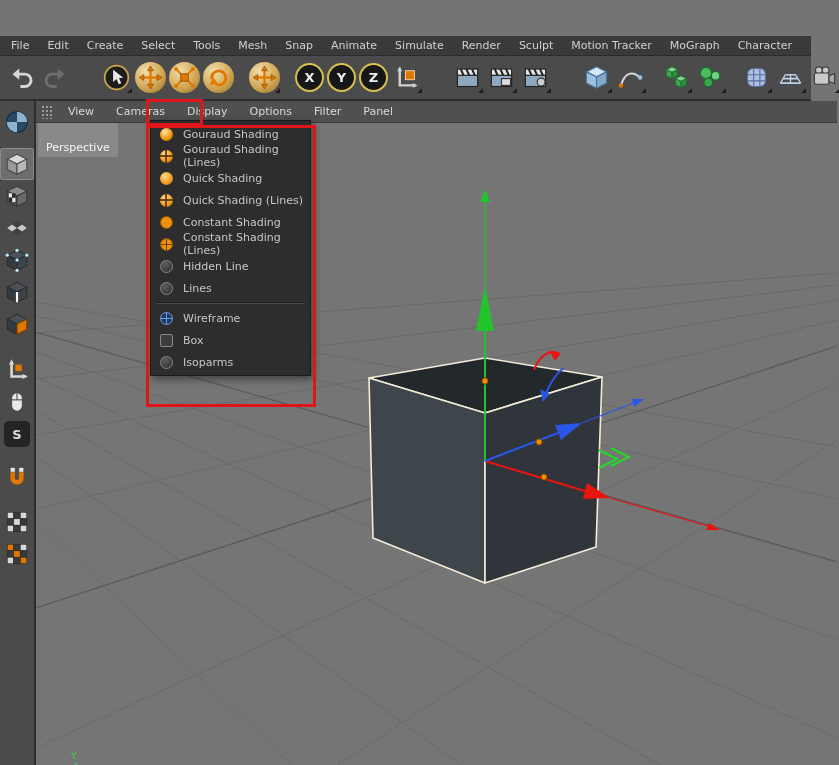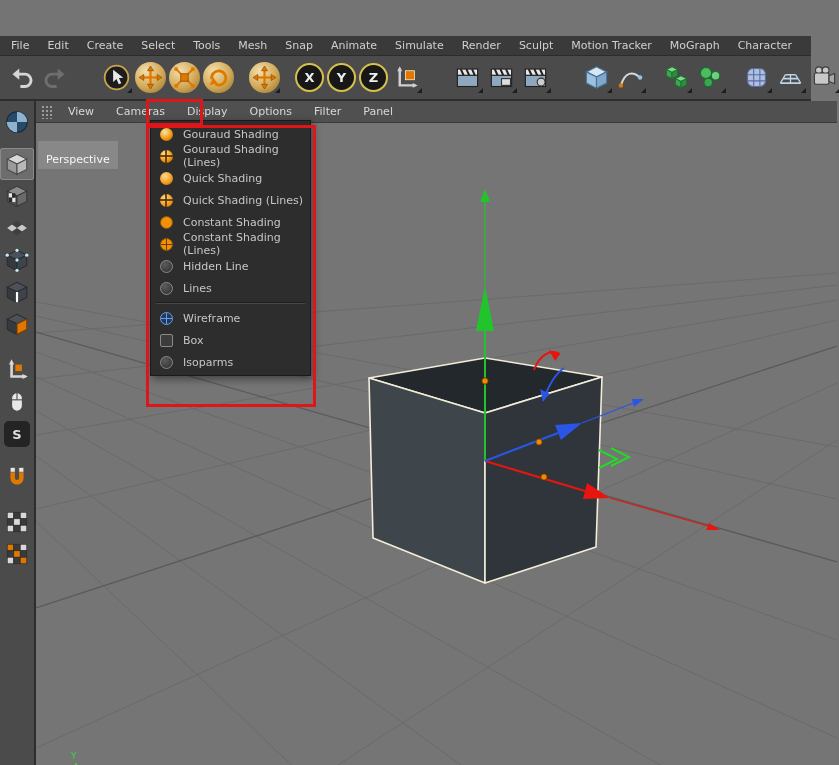--- a/index.html
+++ b/index.html
@@ -43,21 +43,21 @@
   .viewport { flex:1; position:relative; background:#757575; }
   .viewport-menubar { height:22px; background:#505050; border-bottom:1px solid #3a3a3a;
     display:flex; align-items:center; padding-left:5px; }
   .grip { width:12px; height:14px; margin-right:4px;
     background-image:radial-gradient(#9c9c9c 1px, transparent 1.2px);
     background-size:4px 4px; }
   .vm-item { color:#d8d8d8; padding:8px 11px; line-height:22px; cursor:default; }
   .viewport-canvas { position:relative; width:100%; height:677px; overflow:hidden; }
   .scene { display:block; }
 
-  .persp-label { position:absolute; left:2px; top:18px; padding:12px 8px 3px;
+  .persp-label { position:absolute; left:2px; top:0; padding:18px 8px 3px;
     background:rgba(138,138,138,.92); color:#f6f6f6; z-index:2; }
 
   
   .display-menu { position:absolute; left:150px; top:84px; width:161px;
     background:#2d2d2d; border:1px solid #1a1a1a; padding:2px 0;
     box-shadow:2px 3px 8px rgba(0,0,0,.45); z-index:5; }
   .dm-item { height:22px; display:flex; align-items:center; padding-left:9px; cursor:default; }
   .dm-label { color:#c6c6c6; margin-left:10px; }
   .menu-sep { height:0; border-top:1px solid #1e1e1e; border-bottom:1px solid #484848;
     margin:3px 5px; }

